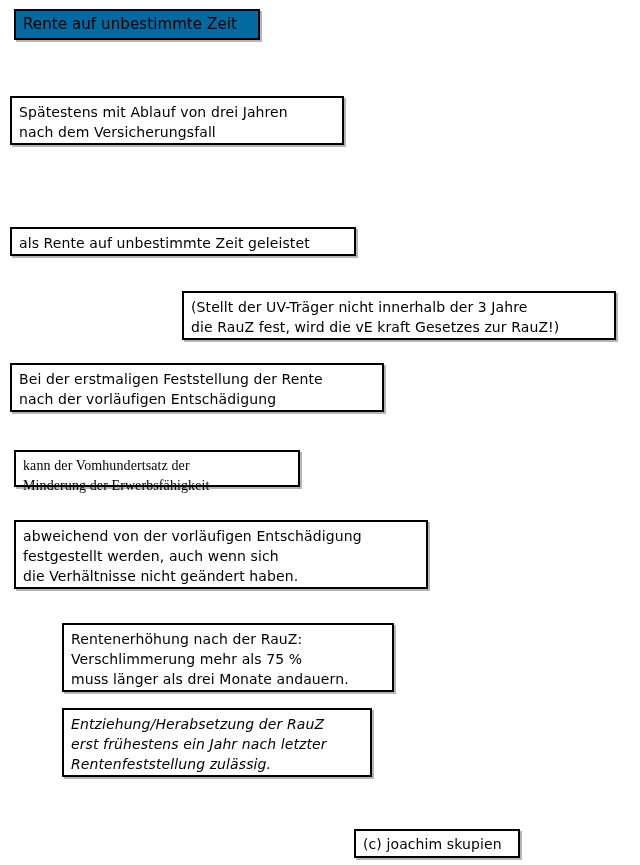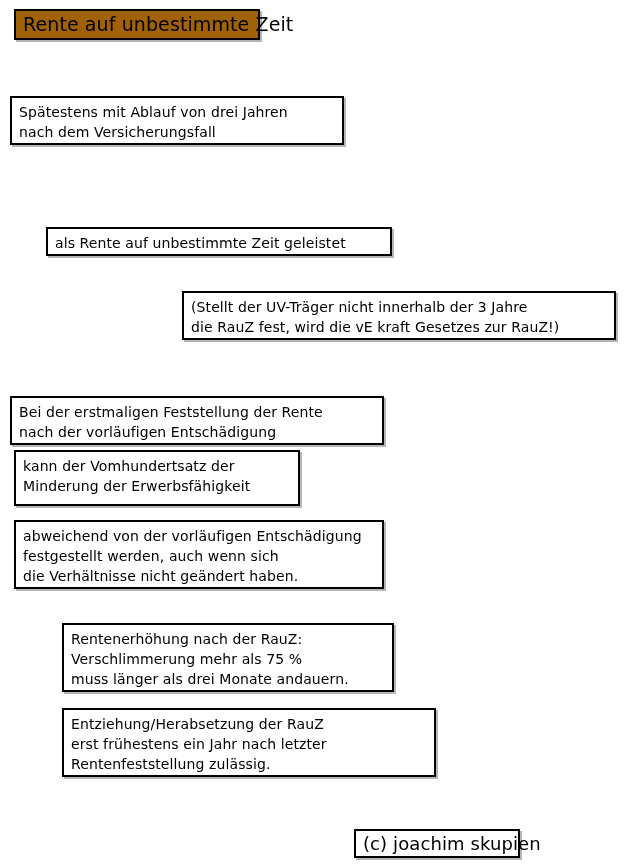--- a/index.html
+++ b/index.html
@@ -29,40 +29,40 @@
     border: 2px solid #000000;
     box-shadow: 2px 2px 0 0 rgba(120,120,125,0.55);
     padding: 4px 6px 4px 7px;
     font-size: 14px;
     line-height: 20px;
     white-space: pre;
     color: #000000;
     letter-spacing: 0.1px;
   }
   .node.title {
-    background: #a16207;
-    font-size: 19px;
+    background: #0369a1;
+    font-size: 15px;
     padding: 3px 6px 20px 7px;
   }
   .node.credit {
-    font-size: 18px;
+    font-size: 14px;
     padding: 3px 6px 3px 7px;
   }
 
   
   #n-title      { left: 14px;  top: 9px;   width: 246px; height: 31px; }
   #n-spaetestens{ left: 10px;  top: 96px;  width: 334px; height: 49px; }
   #n-wird       { left: 10px;  top: 167px; width: 296px; height: 29px; }
-  #n-alsrente   { left: 10px;  top: 227px; width: 346px; height: 29px; margin-left: 36px; }
+  #n-alsrente   { left: 10px;  top: 227px; width: 346px; height: 29px; }
   #n-stellt     { left: 182px; top: 291px; width: 434px; height: 49px; }
-  #n-bei        { left: 10px;  top: 363px; width: 374px; height: 49px; margin-top: 33px; }
-  #n-kann       { left: 14px;  top: 450px; width: 286px; height: 56px; }
-  #n-abweichend { left: 14px;  top: 520px; width: 370px; height: 69px; }
+  #n-bei        { left: 10px;  top: 363px; width: 374px; height: 49px; }
+  #n-kann       { left: 14px;  top: 450px; width: 286px; height: 37px; font-family: Liberation Serif, serif; }
+  #n-abweichend { left: 14px;  top: 520px; width: 414px; height: 69px; }
   #n-rentenerh  { left: 62px;  top: 623px; width: 332px; height: 69px; }
-  #n-entziehung { left: 62px;  top: 708px; width: 374px; height: 69px; }
+  #n-entziehung { left: 62px;  top: 708px; width: 310px; height: 69px; font-style: italic; }
   #n-credit     { left: 354px; top: 829px; width: 166px; height: 29px; }
 </style>
 </head>
 <body>
 
 <div id="canvas">
 
   <div class="node title" id="n-title">Rente auf unbestimmte Zeit</div>
 
   <div class="node" id="n-spaetestens">Spätestens mit Ablauf von drei Jahren

